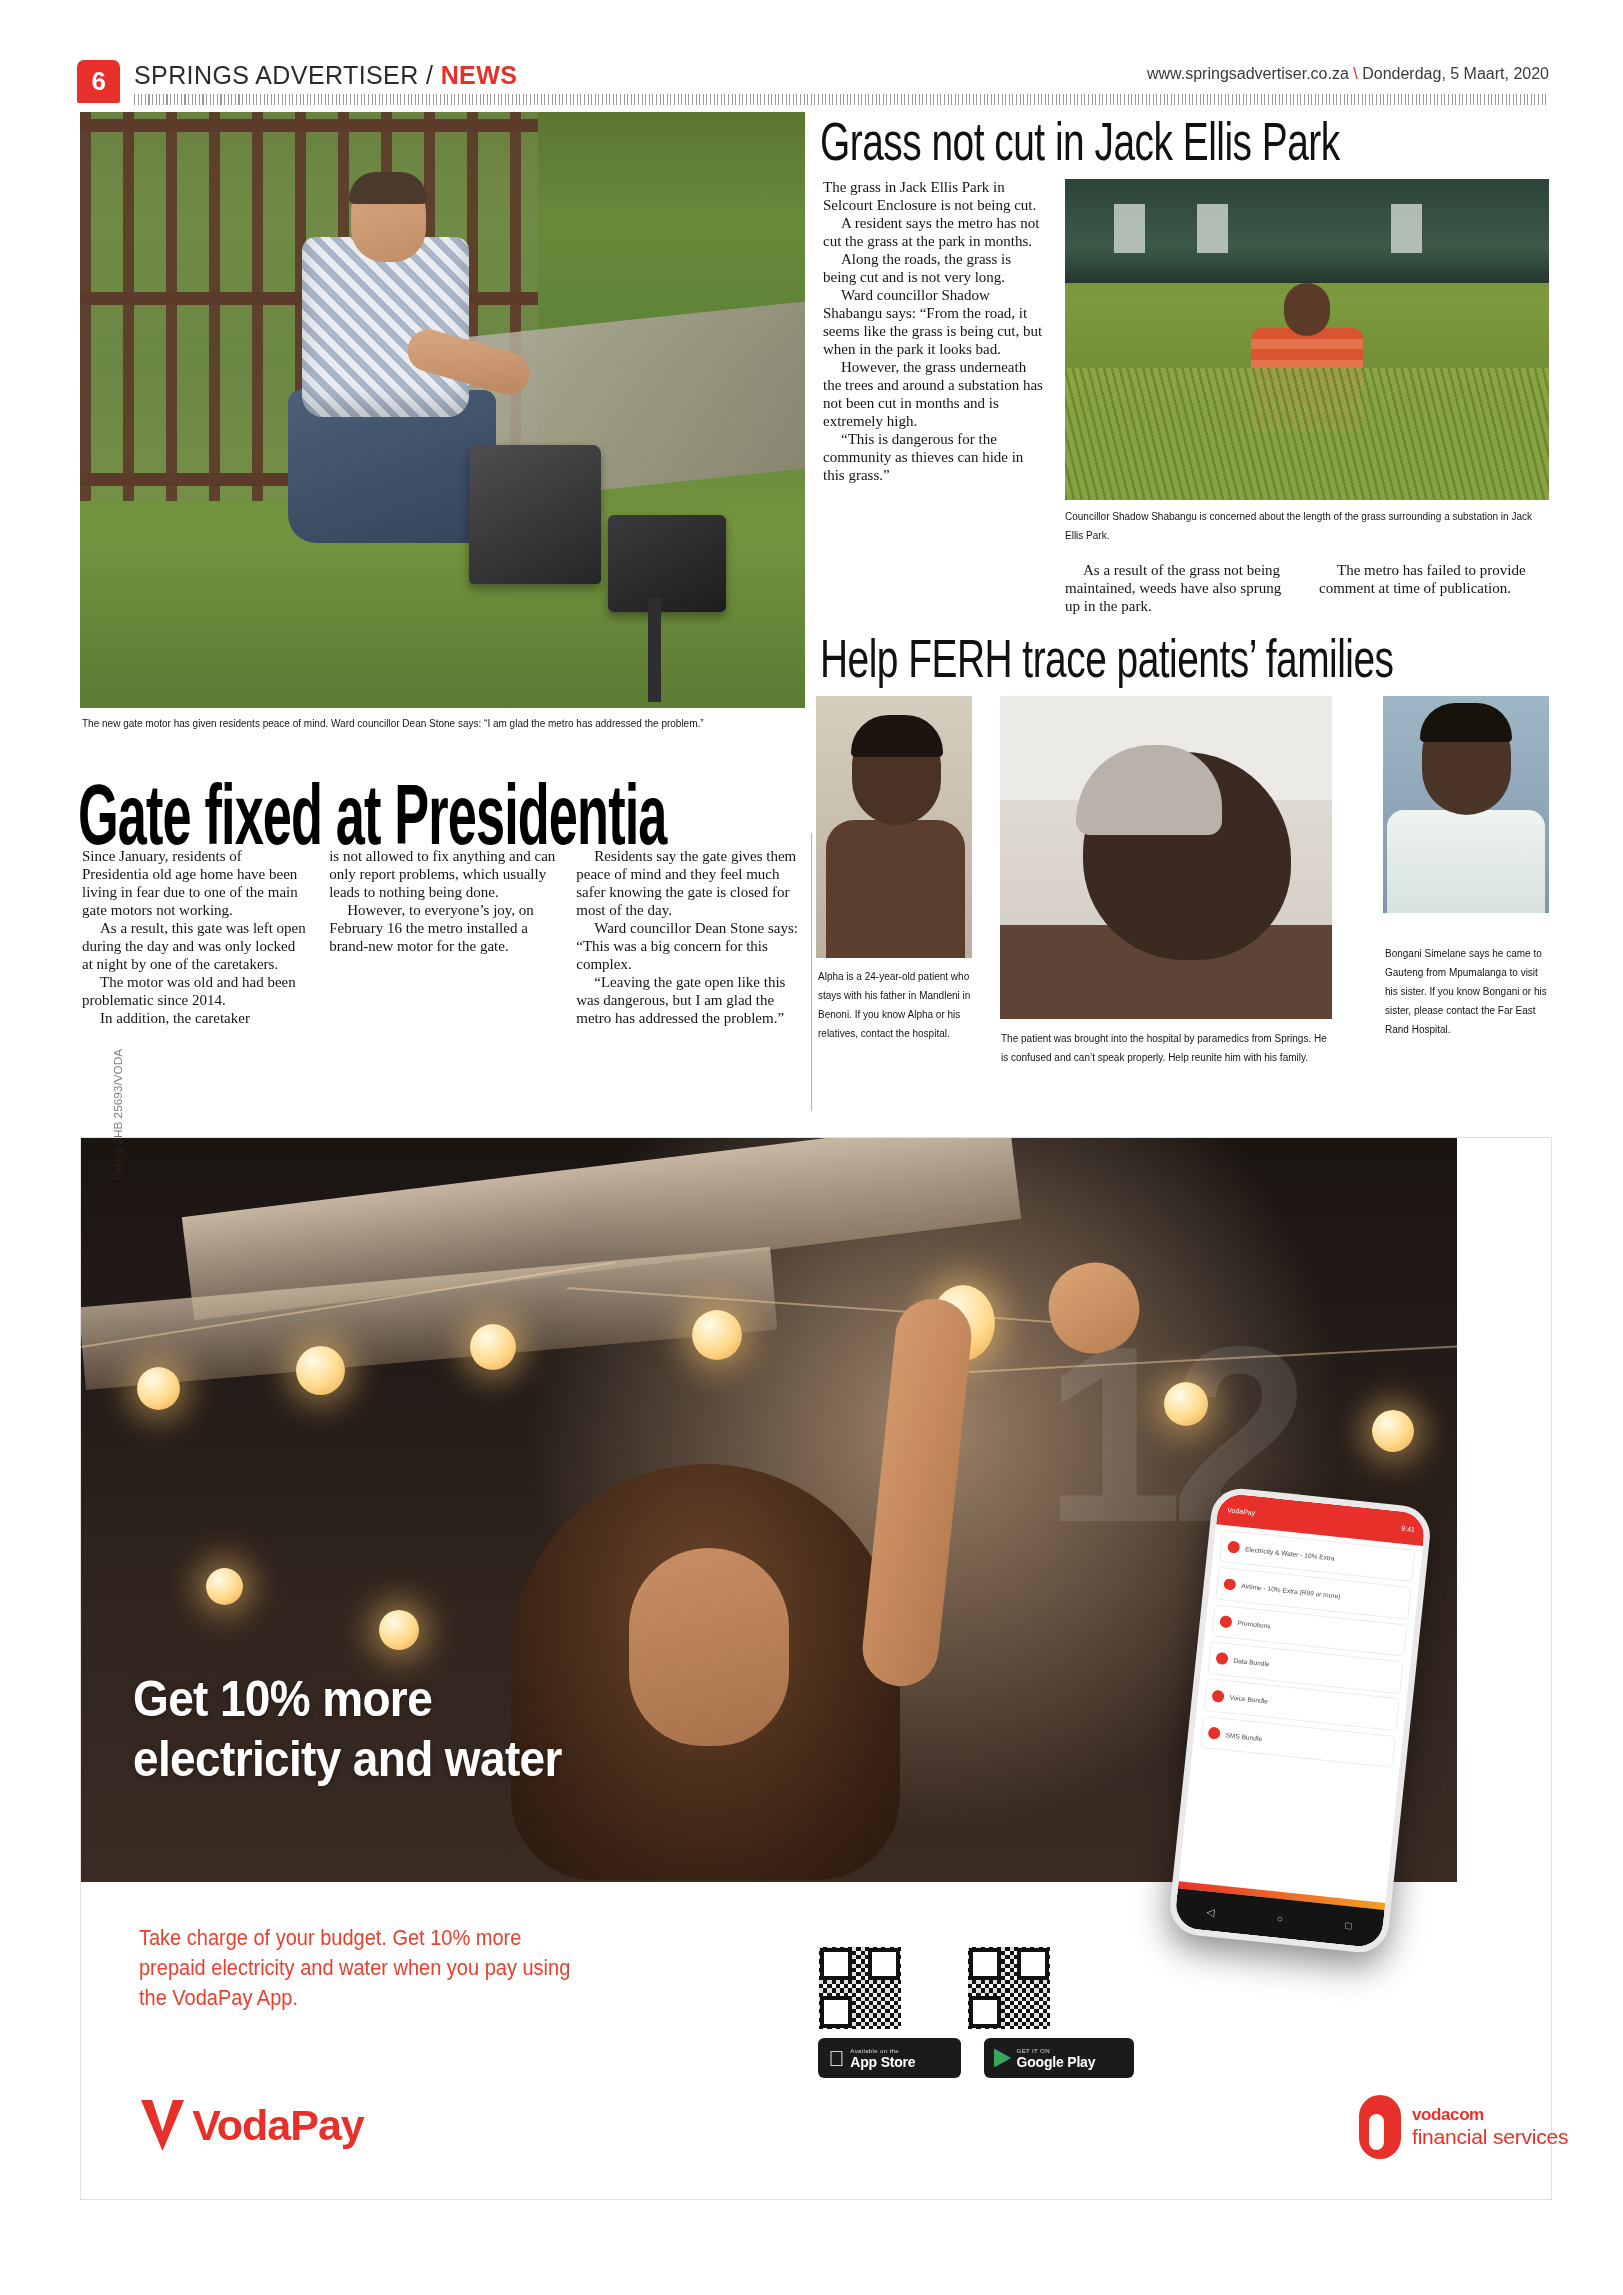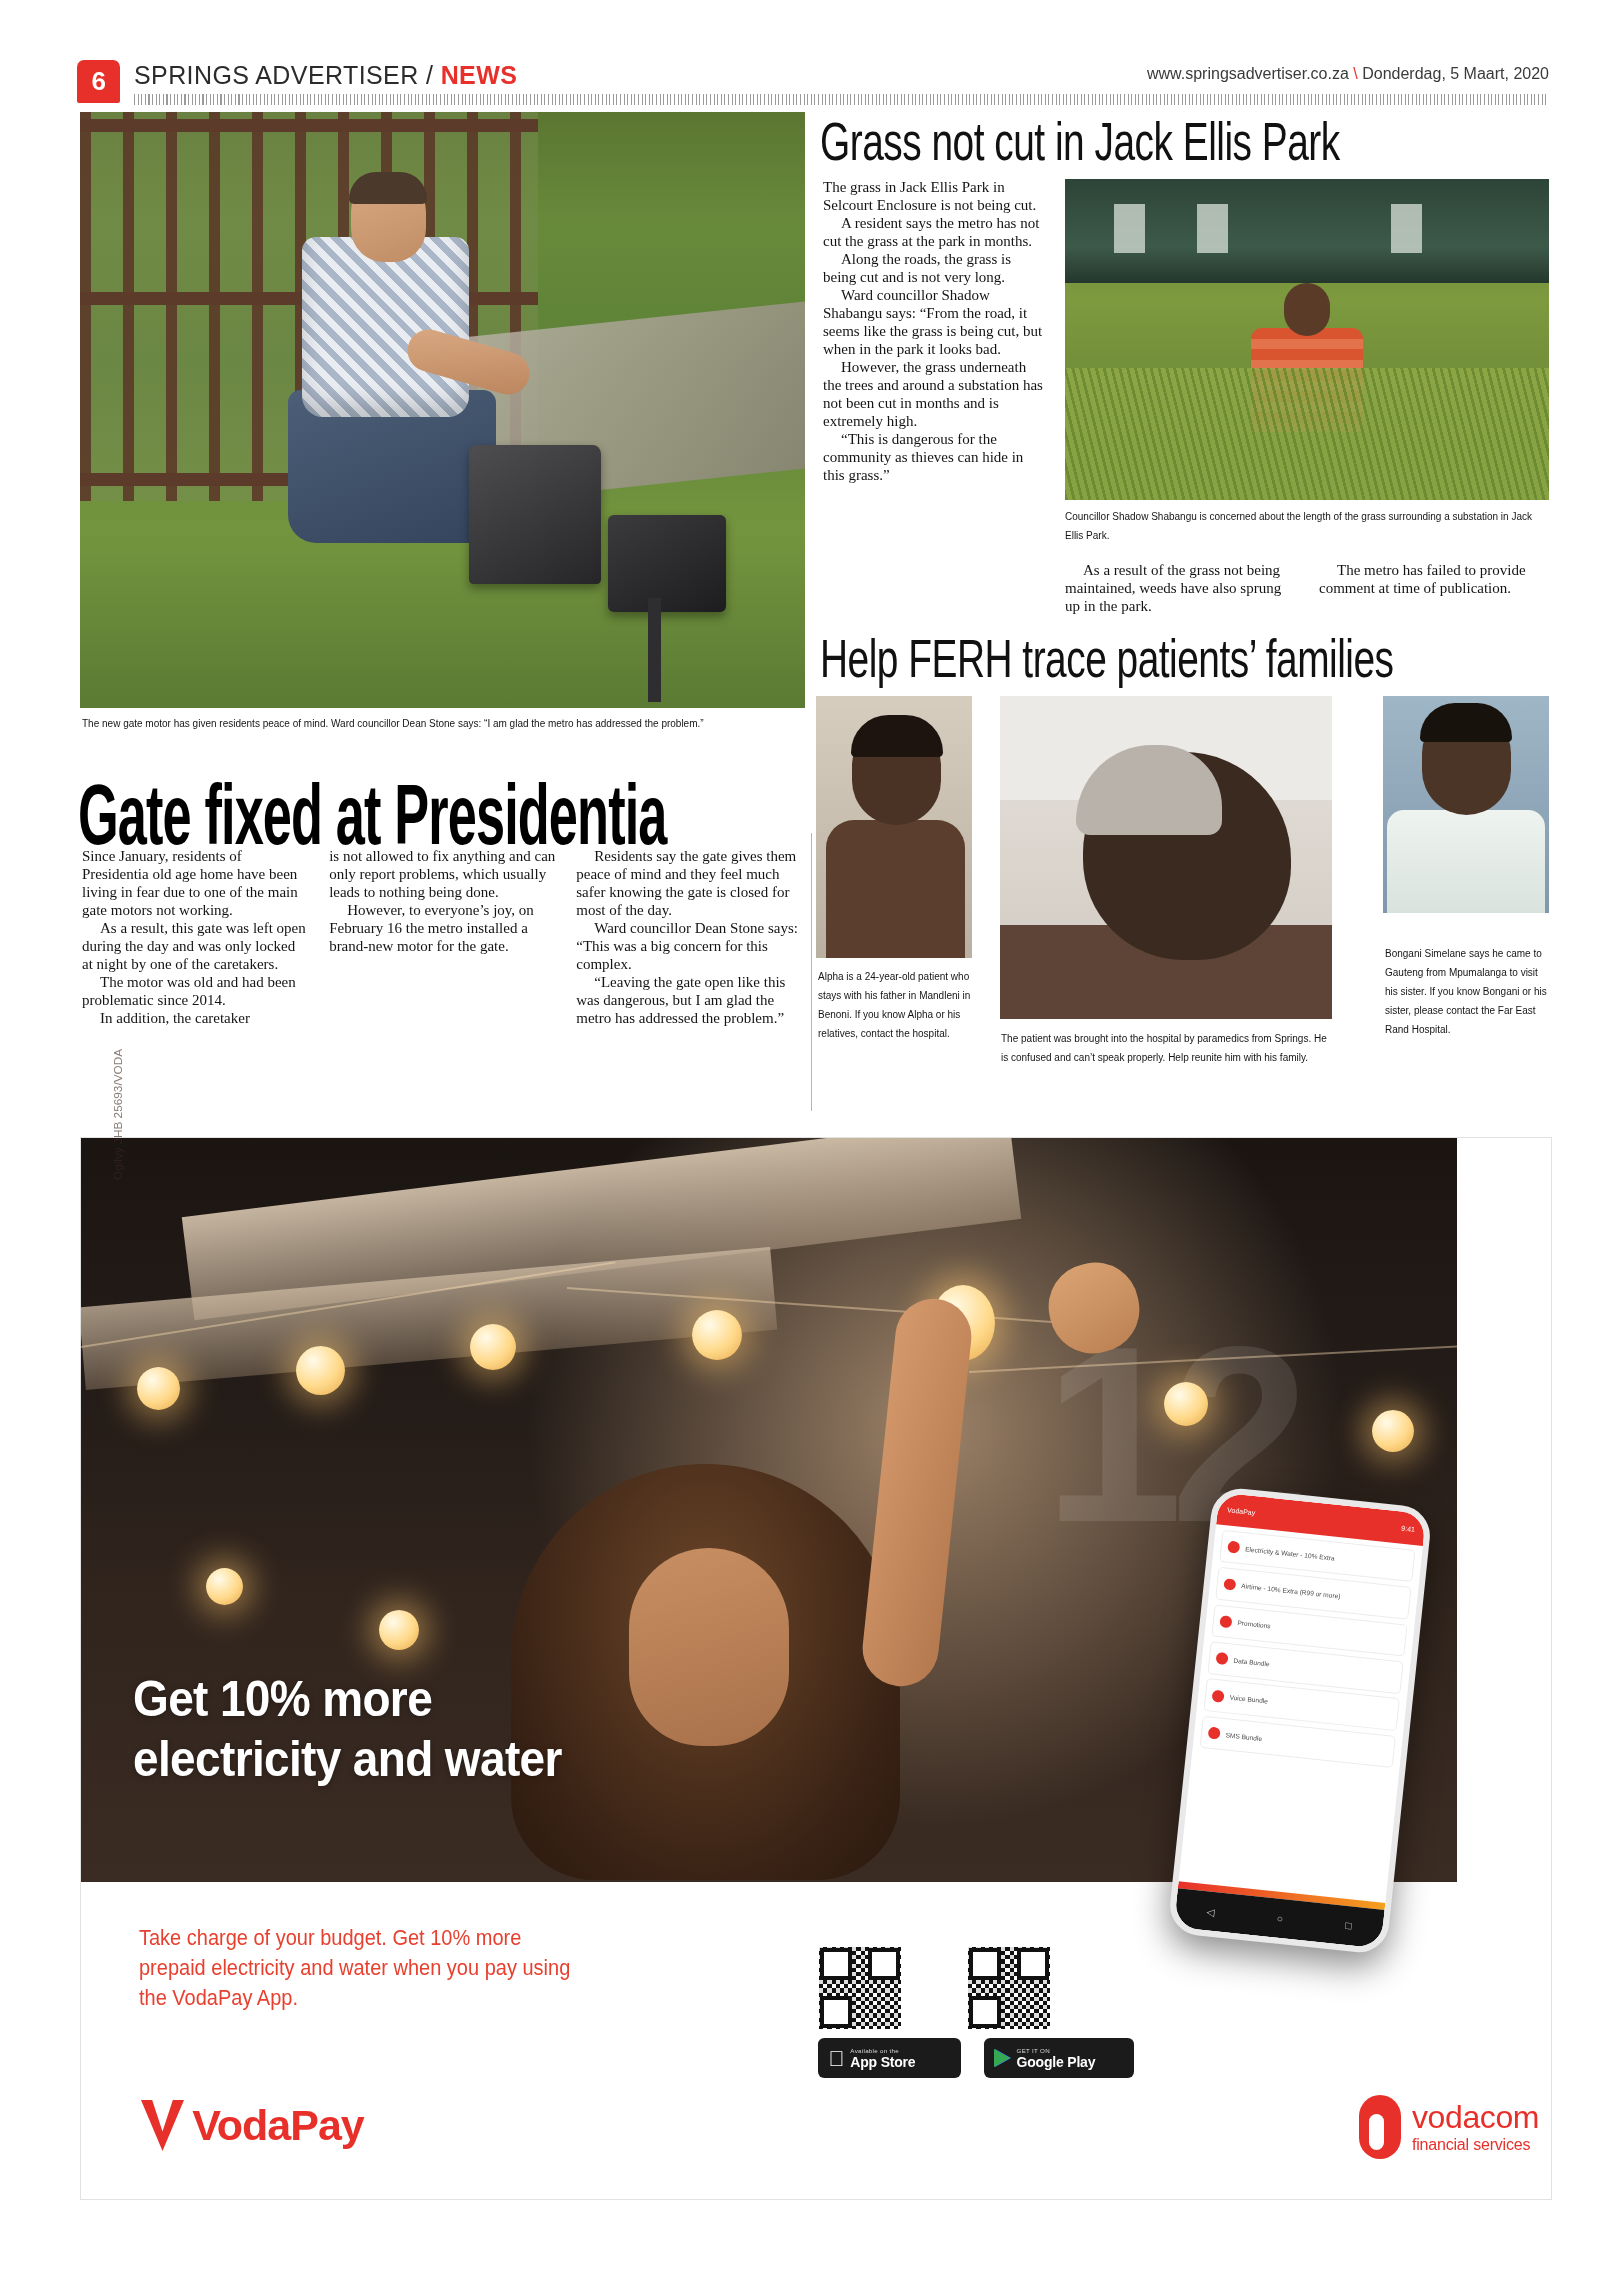--- a/index.html
+++ b/index.html
@@ -505,22 +505,22 @@
     width: 42px; height: 64px;
     border-radius: 21px 21px 21px 21px;
     background: #e8302a;
     position: relative;
   }
   .vodacom-mark::after {
     content:""; position:absolute; left:9.7px; top:19.4px;
     width:15.3px; height:36px; border-radius:8.3px; background:#fff;
   }
   .vodacom-words { color:#e8302a; line-height: 1.18; }
-  .vodacom-words .l1 { font-size: 32px; font-weight: 400; letter-spacing:-0.4px; }
-  .vodacom-words .l2 { font-size: 16px; font-weight: 400; letter-spacing:-0.2px; }
+  .vodacom-words .l1 { font-size: 17px; font-weight: 700; letter-spacing:-0.4px; }
+  .vodacom-words .l2 { font-size: 21px; font-weight: 400; letter-spacing:-0.2px; }
 </style>
 </head>
 <body>
 
 <div class="page">
 
   <div class="masthead"></div>
 
   <div class="folio-badge">6</div>
 

